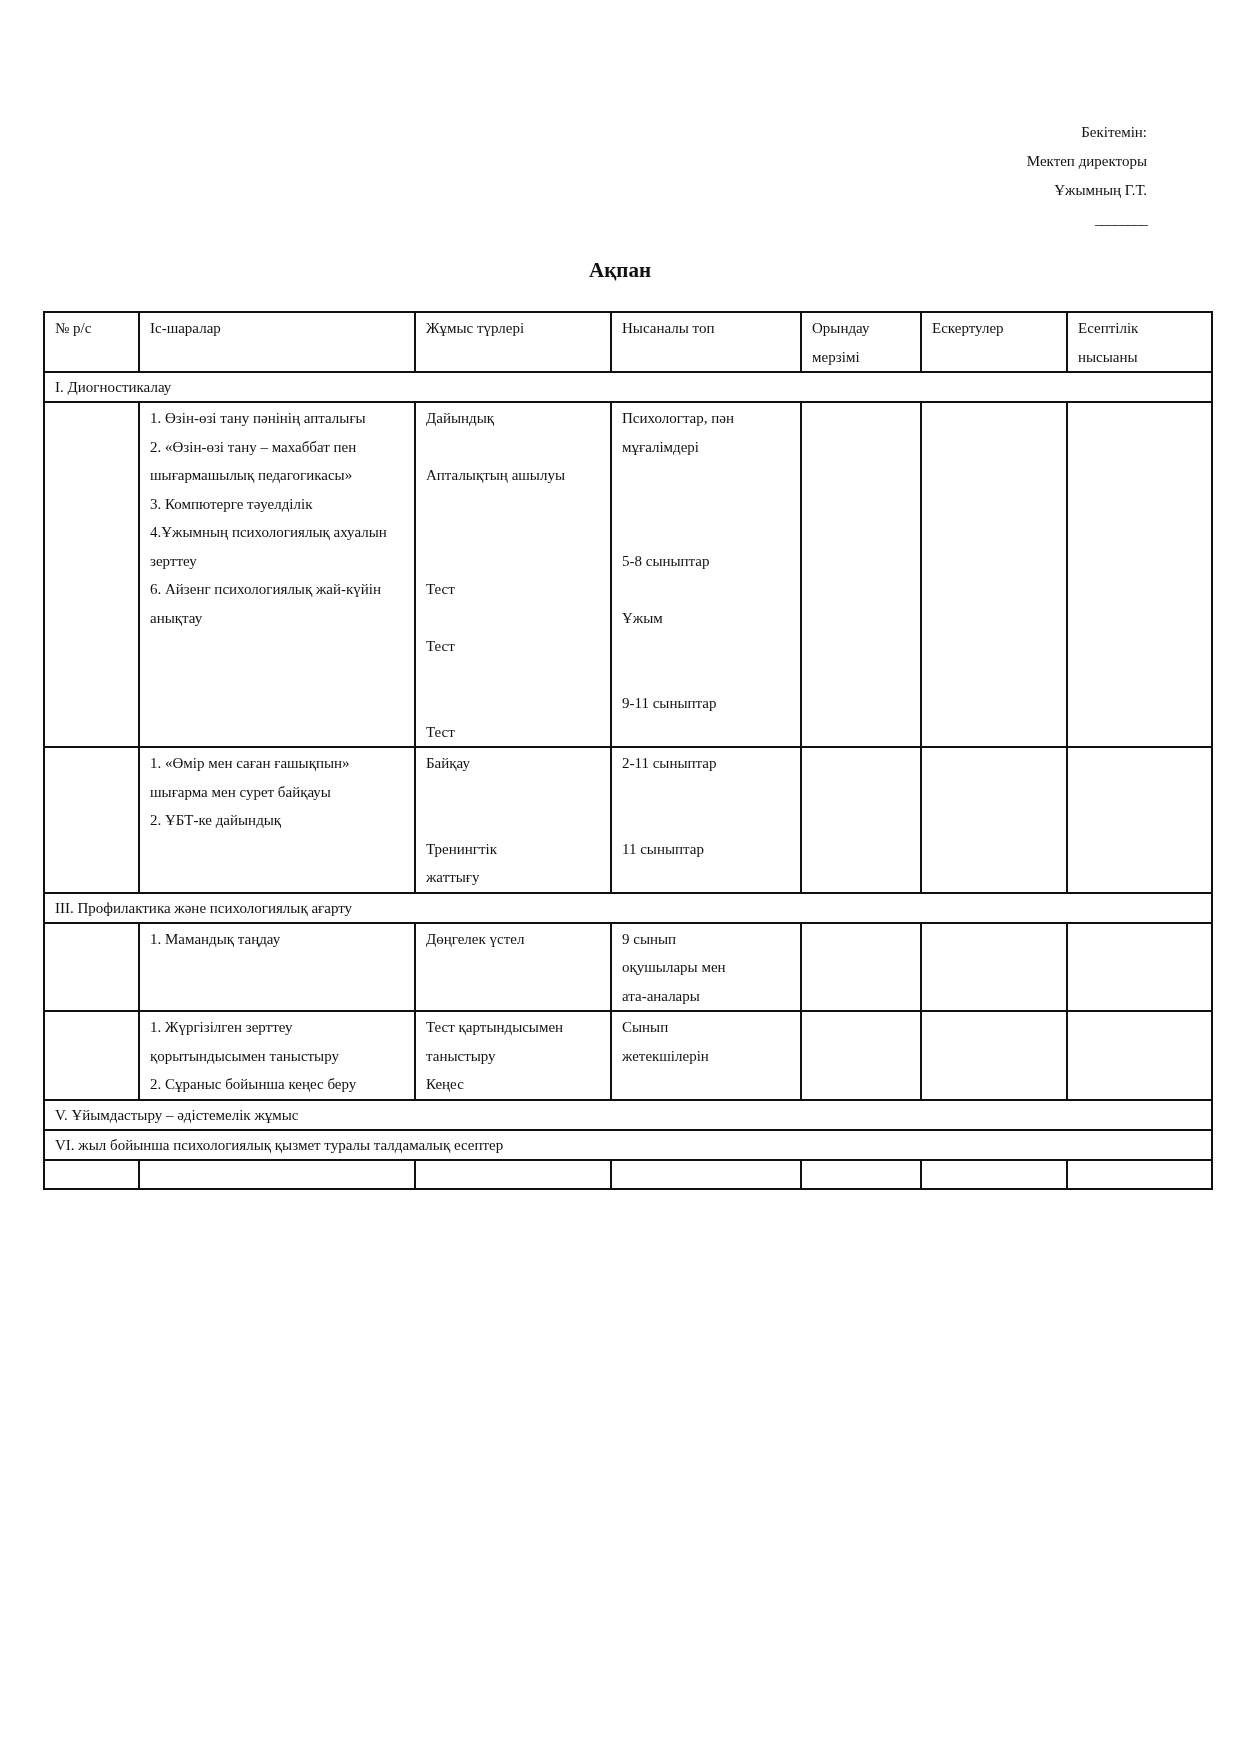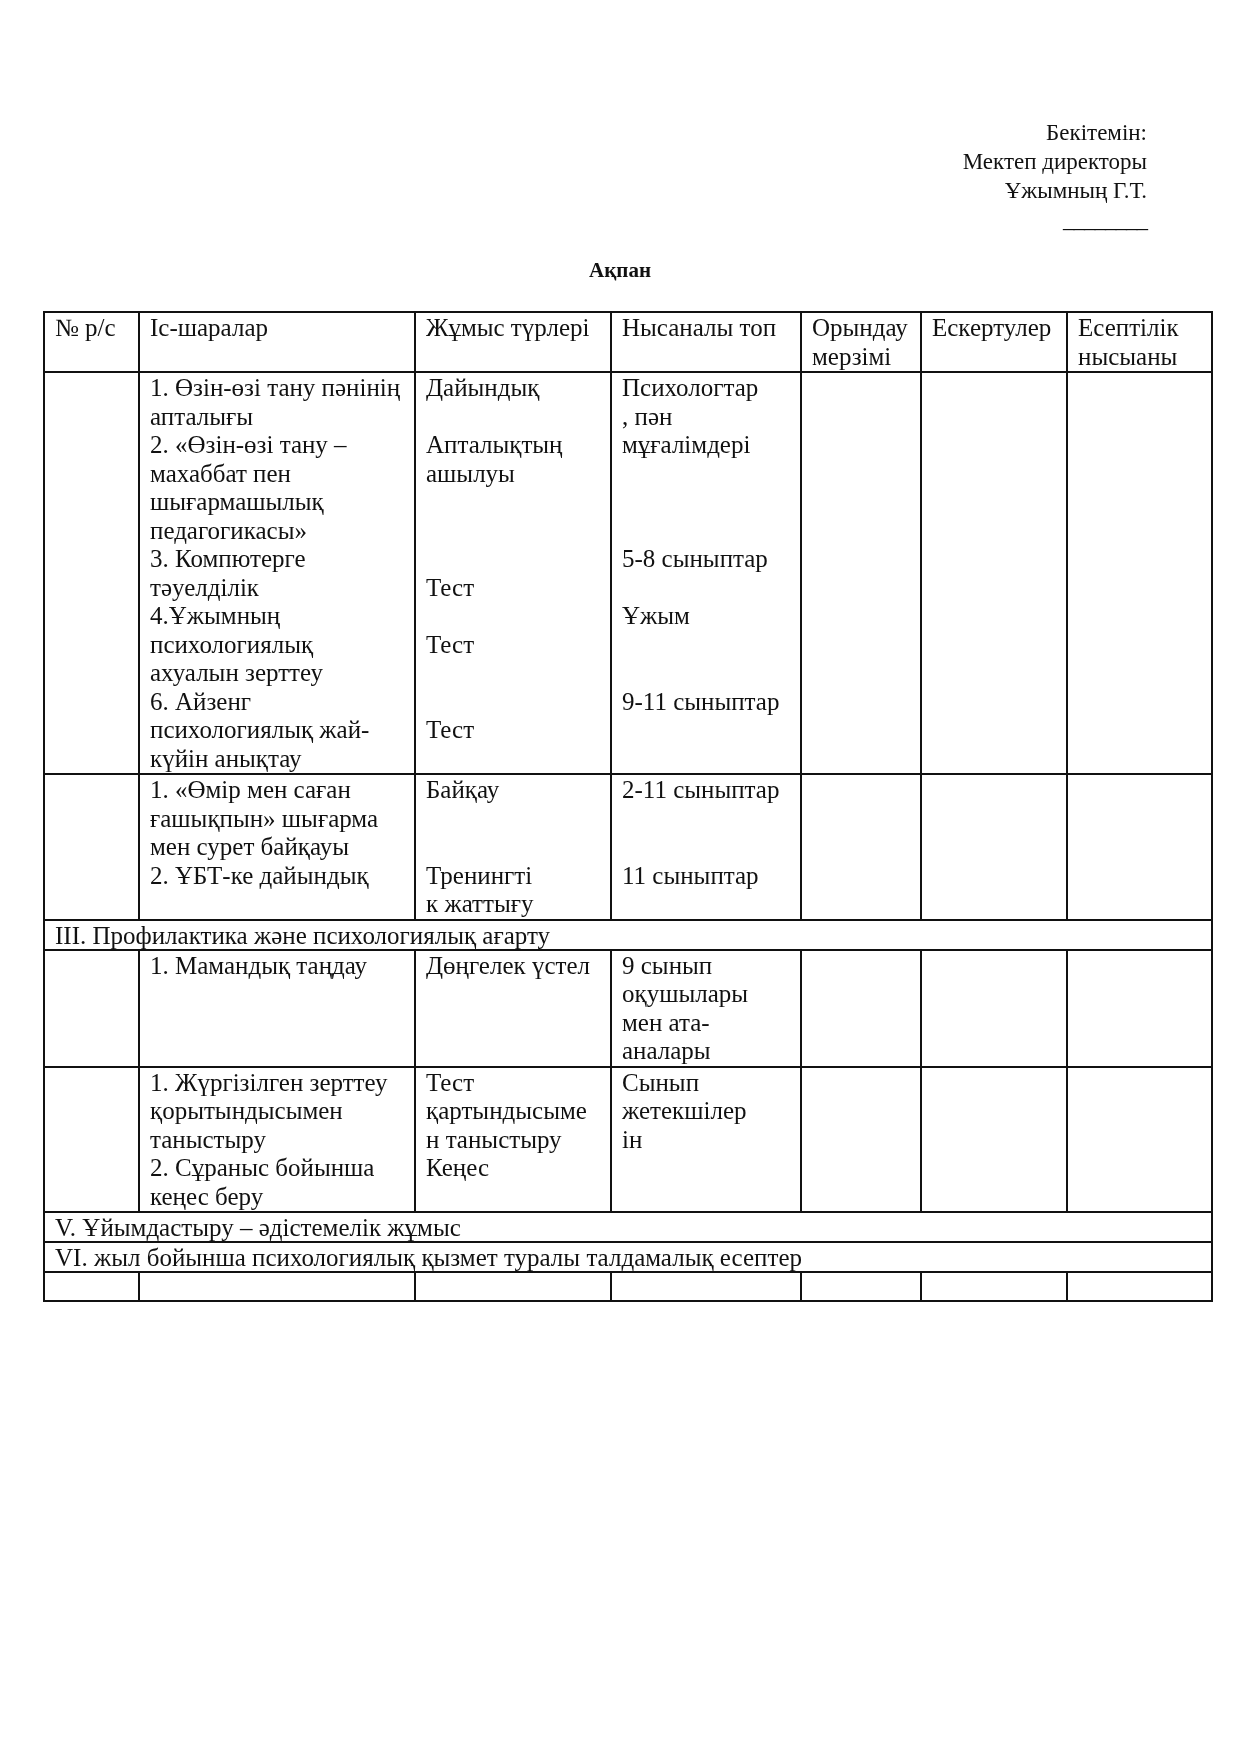--- a/index.html
+++ b/index.html
@@ -3,31 +3,31 @@
   <meta charset="utf-8">
   <style>
     html, body { margin: 0; padding: 0; background: #ffffff; }
     body {
       width: 1240px; height: 1754px; position: relative; overflow: hidden;
       font-family: "Liberation Serif", "DejaVu Serif", serif;
       color: #111;
     }
     .approval {
       position: absolute; right: 93px; top: 118px;
-      text-align: right; font-size: 23px; line-height: 29px;
+      text-align: right; font-size: 15px; line-height: 29px;
     }
     .approval .sig { letter-spacing: -1px; }
     .title {
       position: absolute; left: 0; width: 100%; top: 258px;
       text-align: center; font-weight: bold; font-size: 21px; box-sizing: border-box;
     }
     table.plan {
       position: absolute; left: 43px; top: 311px;
       border-collapse: collapse; table-layout: fixed;
-      width: 1168px; font-size: 25px; line-height: 28.5px;
+      width: 1168px; font-size: 15px; line-height: 28.5px;
     }
     table.plan td, table.plan th {
       border: 2.5px solid #111; vertical-align: top;
       padding: 1px 10px 0 10px; font-weight: normal; text-align: left;
       word-wrap: break-word;
     }
     table.plan th { height: 55px; }
     .section td { padding-top: 0; height: 27px; line-height: 27px; }
     .item { display: block; }
     .blank-row td { height: 26px; }
@@ -60,20 +60,23 @@
       <th>Іс-шаралар</th>
       <th>Жұмыс түрлері</th>
       <th>Нысаналы топ</th>
       <th>Орындау мерзімі</th>
       <th>Ескертулер</th>
       <th>Есептілік нысыаны</th>
     </tr>
   </thead>
   <tbody>
 
+    <tr class="section">
+      <td colspan="7">I. Диогностикалау</td>
+    </tr>
     <tr>
       <td></td>
       <td>
         <span class="item">1. Өзін-өзі тану пәнінің апталығы</span>
         <span class="item">2. «Өзін-өзі тану – махаббат пен шығармашылық педагогикасы»</span>
         <span class="item">3. Компютерге тәуелділік</span>
         <span class="item">4.Ұжымның психологиялық ахуалын зерттеу</span>
         <span class="item">6. Айзенг психологиялық жай-күйін анықтау</span>
       </td>
       <td>

